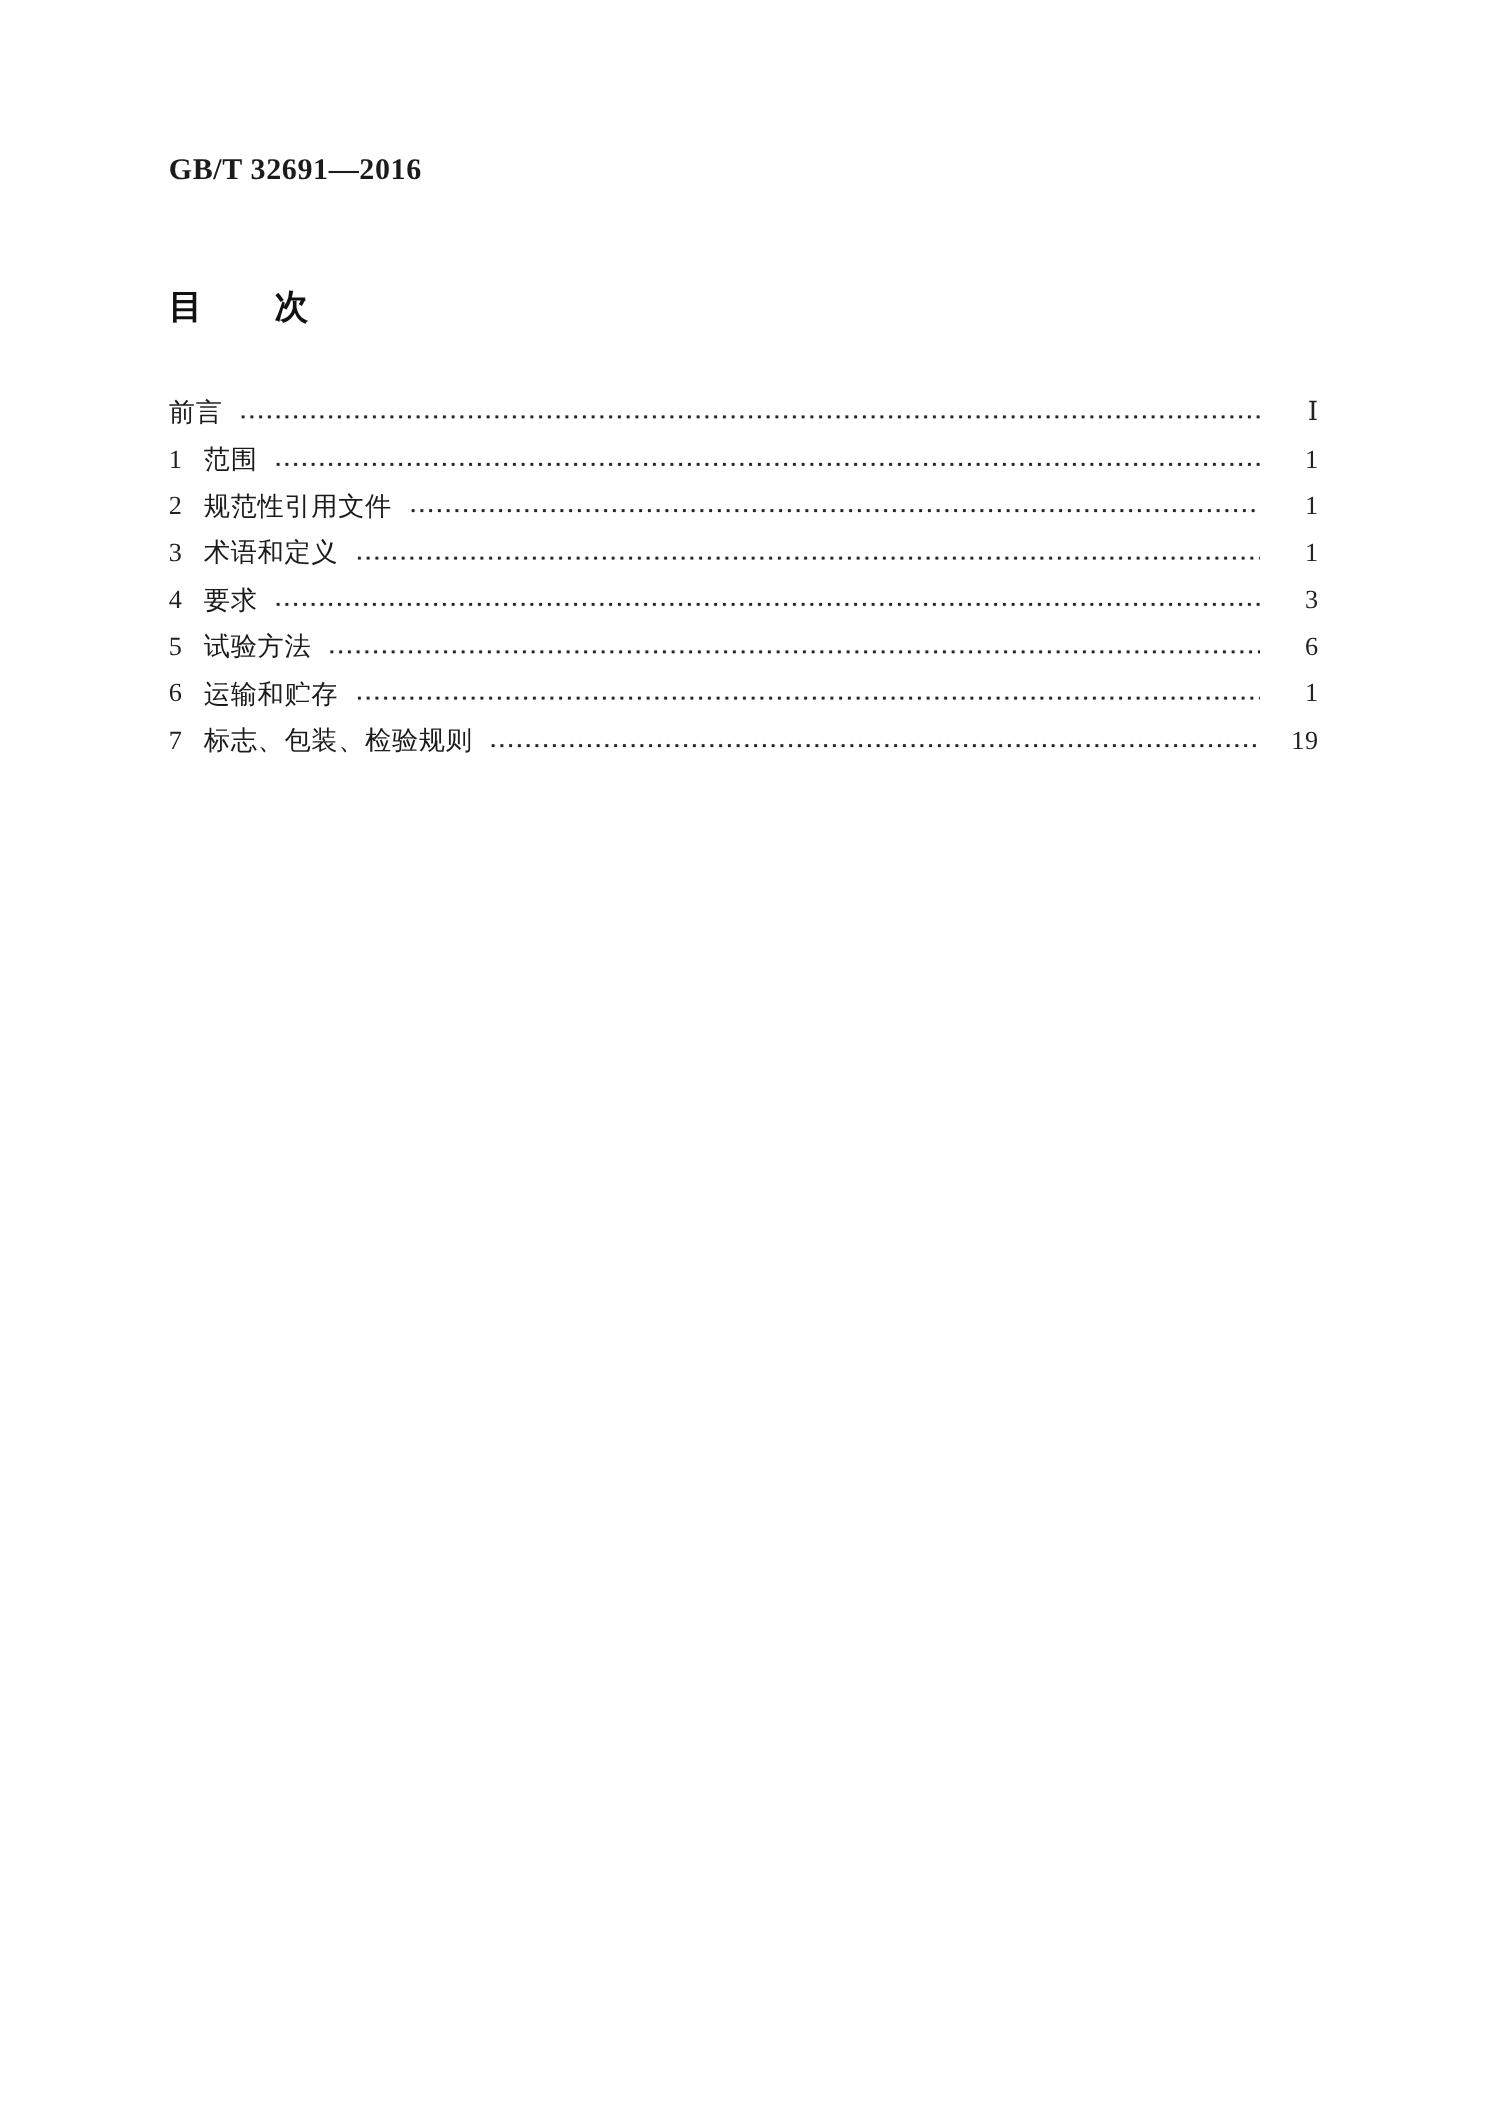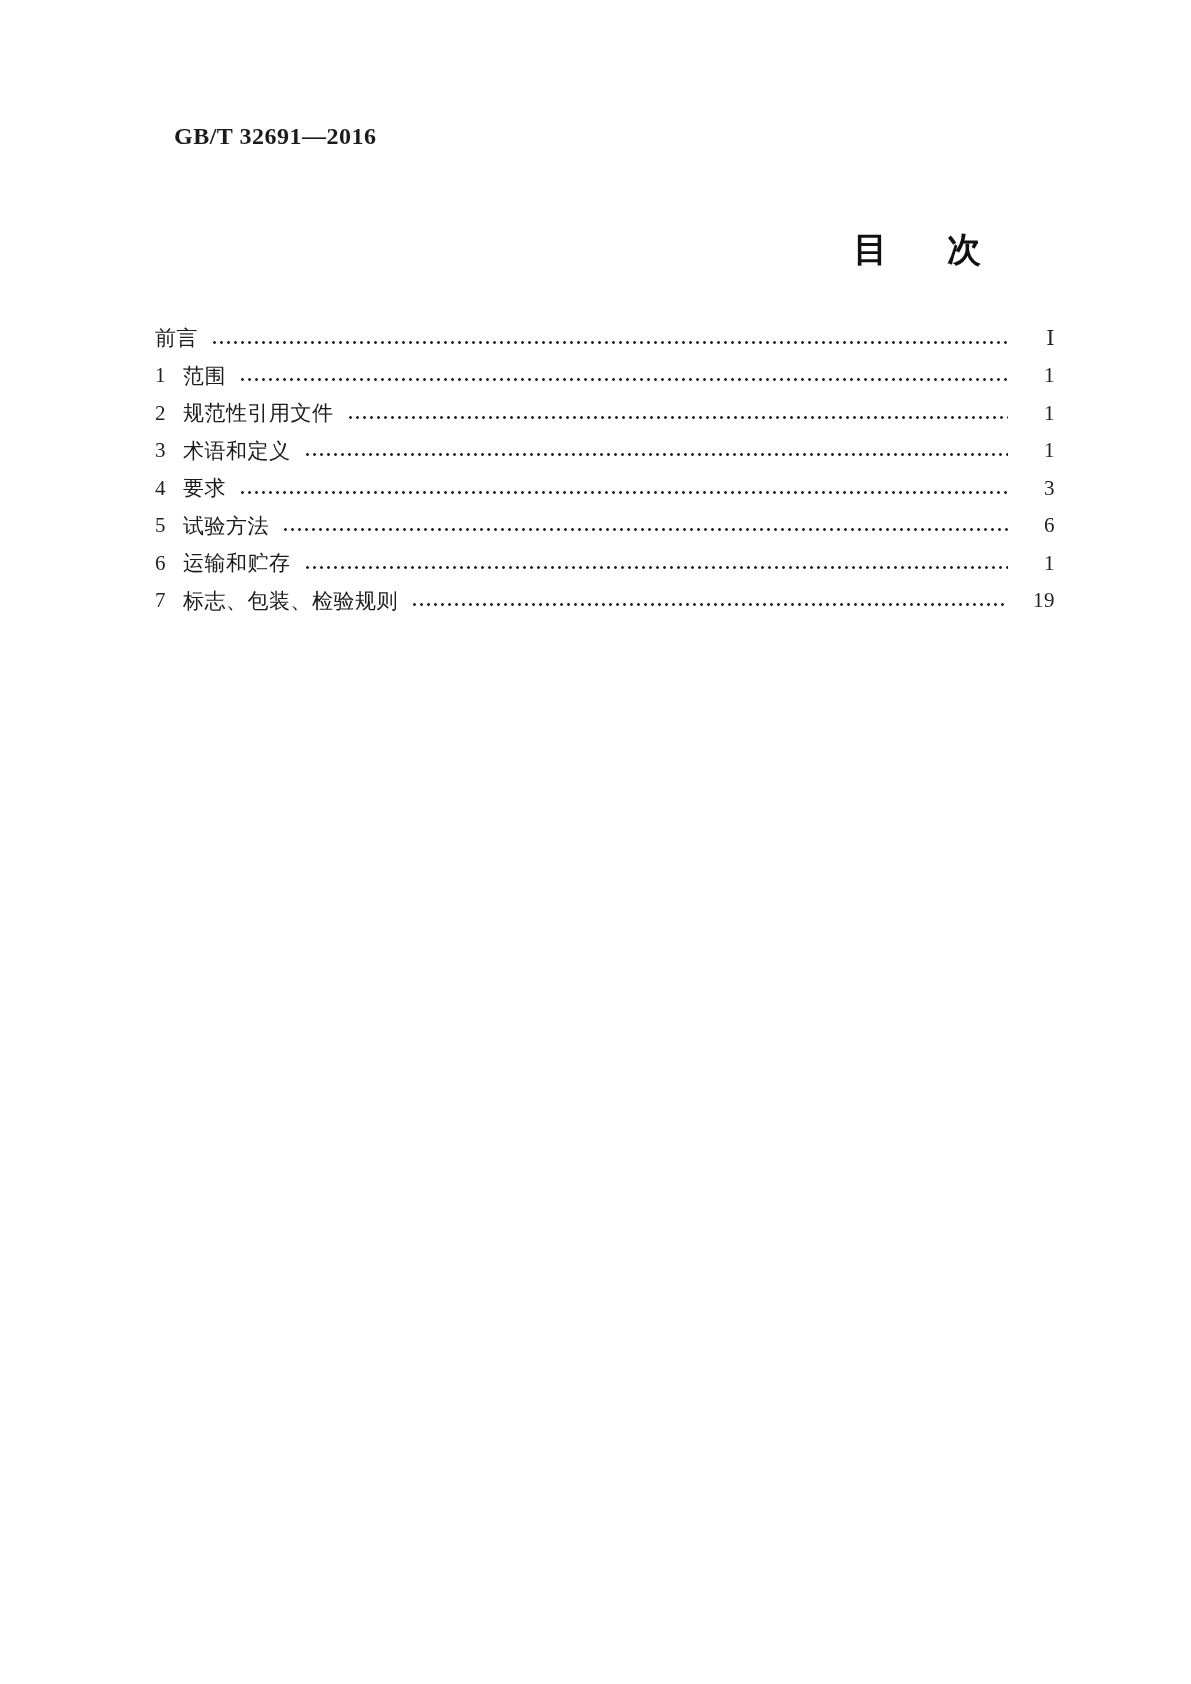--- a/index.html
+++ b/index.html
@@ -17,44 +17,42 @@
     font-family: "Liberation Serif", "DejaVu Serif", serif;
     padding: 0 136px 0 135px;
     overflow: hidden;
   }
   .std-number {
     padding-top: 122px;
     font-size: 24px;
     font-weight: bold;
     letter-spacing: 0.5px;
     line-height: 1.2;
-    margin-left: 39px;
   }
   .doc-title {
     margin: 78px 0 0 0;
     padding-right: 72px;
-    text-align: right;
-    font-size: 34px;
+    text-align: left;
+    font-size: 27px;
     font-weight: bold;
     font-family: "Liberation Sans", "DejaVu Sans", sans-serif;
     word-spacing: 46px;
     letter-spacing: 2px;
     line-height: 1.2;
     color: #111;
   }
   .toc {
     margin-top: 50px;
   }
   .toc-row {
     display: flex;
     align-items: center;
     height: 37.5px;
     font-size: 21px;
     letter-spacing: 0.5px;
-    margin-left: 20px;
   }
   .toc-num {
     flex: 0 0 auto;
     color: #222;
   }
   .toc-num:not(:empty) {
     margin-right: 17px;
   }
   .toc-label {
     flex: 0 0 auto;

